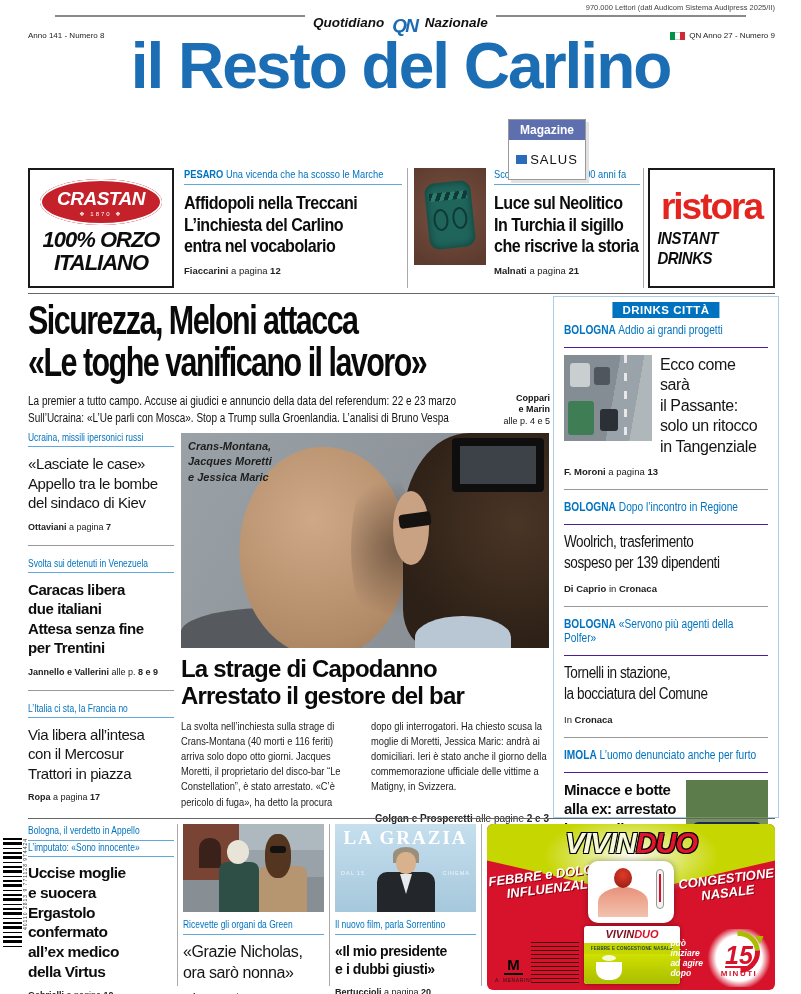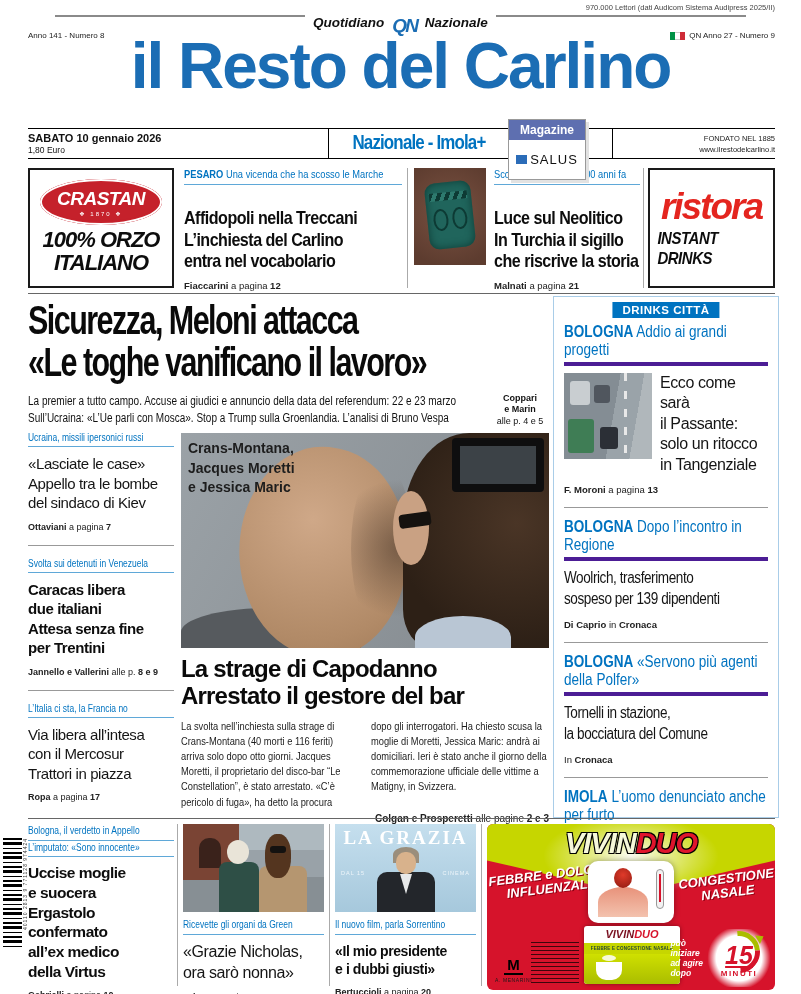--- a/index.html
+++ b/index.html
@@ -50,56 +50,56 @@
   .crastan { position:absolute; left:28px; top:168px; width:146px; height:120px; border:2px solid #1a1a1a; text-align:center; }
   .cr-oval { margin:9px auto 3px; width:122px; height:46px; background:#c5212b; border-radius:50%;
     color:#fff; display:flex; flex-direction:column; justify-content:center; box-shadow:inset 0 0 0 2px #fff, inset 0 0 0 4px #c5212b; }
   .cr-name { font-style:italic; font-weight:900; font-size:19px; letter-spacing:-0.5px; }
   .cr-year { font-size:6px; letter-spacing:2px; }
   .cr-claim { font-style:italic; font-weight:900; font-size:22px; line-height:1.05; letter-spacing:-1px; color:#0d0d0d; }
 
   .kick { color:#0073c0; font-size:11px; border-bottom:1px solid #5fa8d8; padding-bottom:3px; line-height:1.2; }
   .kick b { font-weight:800; }
   .ts-story { position:absolute; top:168px; }
-  .ts-head { font-weight:800; font-size:19px; line-height:1.13; letter-spacing:-0.6px; margin-top:22px; color:#0d0d0d; }
+  .ts-head { font-weight:800; font-size:19px; line-height:1.13; letter-spacing:-0.6px; margin-top:7px; color:#0d0d0d; }
   .byline { font-size:9.5px; color:#222; }
   .byline b { font-weight:800; }
   .ts-by { margin-top:8px; }
 
   .neo-img { position:absolute; left:0; top:0; width:72px; height:97px; overflow:hidden;
     background:radial-gradient(circle at 50% 45%, #7b5242, #5d3c2f 85%); }
   .seal { position:absolute; left:13px; top:14px; width:46px; height:66px; background:#20655c;
     border-radius:10px; transform:rotate(-6deg); box-shadow:inset 0 0 8px #0d3a34; }
   .seal-zig { position:absolute; left:4px; top:10px; width:38px; height:8px;
     background:repeating-linear-gradient(115deg, #0d3a34 0 4px, #2d7a6e 4px 8px); }
   .seal-eyes { position:absolute; left:6px; top:26px; width:34px; height:22px; display:flex; gap:4px; }
   .seal-eyes i { flex:1; border:2px solid #0d3a34; border-radius:50%; }
   .neo-txt { margin-left:80px; }
 
   .ristora { position:absolute; left:648px; top:168px; width:127px; height:120px; border:2px solid #1a1a1a;
     display:flex; flex-direction:column; align-items:center; justify-content:center; }
-  .ri-name { color:#e4251f; font-style:italic; font-weight:900; font-size:37px; letter-spacing:-2px; line-height:1; }
+  .ri-name { color:#e4251f; font-weight:900; font-size:37px; letter-spacing:-2px; line-height:1; }
   .ri-sub { font-style:italic; font-weight:700; font-size:17px; letter-spacing:-0.5px; transform:scaleX(.88); margin-top:4px; color:#0d0d0d; }
 
   .hr { position:absolute; left:28px; width:747px; height:1px; background:#666; }
 
   
   .lead { position:absolute; left:28px; top:299px; width:522px; }
   .lead-h { font-size:40px; font-weight:900; letter-spacing:-2px; line-height:1.06; color:#0a0a0a; }
   .lead-row { display:flex; margin-top:9px; }
   .lead-deck { width:462px; font-size:12.5px; line-height:1.34; color:#111; }
-  .lead-by { width:60px; text-align:center; font-size:9px; line-height:1.3; }
+  .lead-by { width:60px; text-align:right; font-size:9px; line-height:1.3; }
   .lead-by .n { font-weight:800; }
 
   
   .rightcol { position:absolute; left:553px; top:296px; width:226px; height:522px;
     border:1px solid #a9cde8; padding:10px 10px 0; }
   .badge { position:absolute; top:5px; left:50%; transform:translateX(-50%);
     background:#0073c0; color:#fff; font-weight:800; font-size:11.5px; padding:2px 10px; letter-spacing:.5px; white-space:nowrap; }
-  .rc-kick { color:#0073c0; font-size:16px; border-bottom:4px solid #4c1d95; padding-bottom:3px; }
+  .rc-kick { color:#0073c0; font-size:12px; border-bottom:1px solid #4c1d95; padding-bottom:10px; }
   .rc-kick b { font-weight:800; }
   .rc-row { display:flex; gap:8px; margin-top:7px; }
   .rc-headA { font-size:16px; line-height:1.28; letter-spacing:-0.4px; color:#151515; }
   .rc-head { font-size:16px; line-height:1.3; letter-spacing:-0.5px; color:#151515; margin-top:7px; }
   .rc-headD { font-weight:800; font-size:15px; line-height:1.32; letter-spacing:-0.4px; width:118px; color:#0d0d0d; }
   .rc-by { font-size:9.5px; margin-top:9px; }
   .rc-div { border-top:1px solid #999; margin:12px 0 10px; }
   .first-mt { margin-top:16px; }
 
   .img-traffic { width:88px; height:86px; flex:none; position:relative; overflow:hidden;
@@ -136,21 +136,21 @@
   .cp-stubble { position:absolute; left:170px; top:30px; width:62px; height:170px;
     background:radial-gradient(circle at 80% 50%, rgba(82,62,47,.65), rgba(82,62,47,0) 70%); border-radius:50%; }
   .cp-shoulder { position:absolute; left:0px; bottom:-8px; width:180px; height:48px; background:#565a5e; border-radius:50% 50% 0 0; }
   .cp-hair { position:absolute; right:-12px; top:0; width:158px; height:215px;
     background:radial-gradient(circle at 72% 42%, #4a3526, #2d2016 72%); border-radius:42% 0 0 18%; }
   .cp-face { position:absolute; right:120px; top:58px; width:36px; height:74px; background:#c9a183; border-radius:50%; }
   .cp-glasses { position:absolute; right:118px; top:80px; width:32px; height:14px; background:#15120f; border-radius:4px; transform:rotate(-8deg); }
   .cp-cam { position:absolute; right:5px; top:5px; width:92px; height:54px; background:#0e0e0f; border-radius:4px; }
   .cp-cam i { position:absolute; left:8px; top:8px; right:8px; bottom:8px; background:#3c4247; display:block; }
   .cp-jacket { position:absolute; right:38px; bottom:-10px; width:96px; height:42px; background:#b9c6d4; border-radius:50% 50% 0 0; }
-  .cp-cap { position:absolute; left:7px; top:6px; font-size:14px; font-weight:bold; color:#1d1d1d; line-height:1.4; }
+  .cp-cap { position:absolute; left:7px; top:6px; font-size:11px; font-weight:bold; color:#1d1d1d; line-height:1.4;font-style:italic; }
 
   
   .cstory { position:absolute; left:181px; top:656px; width:368px; }
   .cs-h { font-size:24px; font-weight:900; letter-spacing:-0.8px; line-height:1.12; color:#0a0a0a; }
   .cs-cols { display:flex; gap:12px; margin-top:9px; }
   .cs-col { width:178px; font-size:11px; line-height:1.38; color:#1c1c1c; }
   .cs-by { text-align:right; font-size:10px; margin-top:3px; }
 
   
   .barcode { position:absolute; left:3px; top:838px; width:19px; height:112px;
@@ -264,35 +264,20 @@
   <div class="masthead">il Resto del Carlino</div>
 
   <div class="magazine">
     <div class="maghead">Magazine</div>
     <div class="magbody">
       <i class="salusbox"></i>
       <span class="salustext">SALUS</span>
     </div>
   </div>
 
-  <div class="datebar">
-    <div class="db-date">
-      <div class="db-d1">SABATO 10 gennaio 2026</div>
-      <div class="db-d2">1,80 Euro</div>
-    </div>
-    <i class="db-v" style="left:300px"></i>
-    <div class="db-edition">
-        <span class="sqx85">Nazionale - Imola+</span>
-      </div>
-    <i class="db-v" style="left:584px"></i>
-    <div class="db-founded">
-      <div>FONDATO NEL 1885</div>
-      <div>www.ilrestodelcarlino.it</div>
-    </div>
-  </div>
 
   <div class="crastan">
     <div class="cr-oval">
       <div class="cr-name">CRASTAN</div>
       <div class="cr-year">❖ 1870 ❖</div>
     </div>
     <div class="cr-claim pre">100% ORZO
 ITALIANO</div>
   </div>
 

